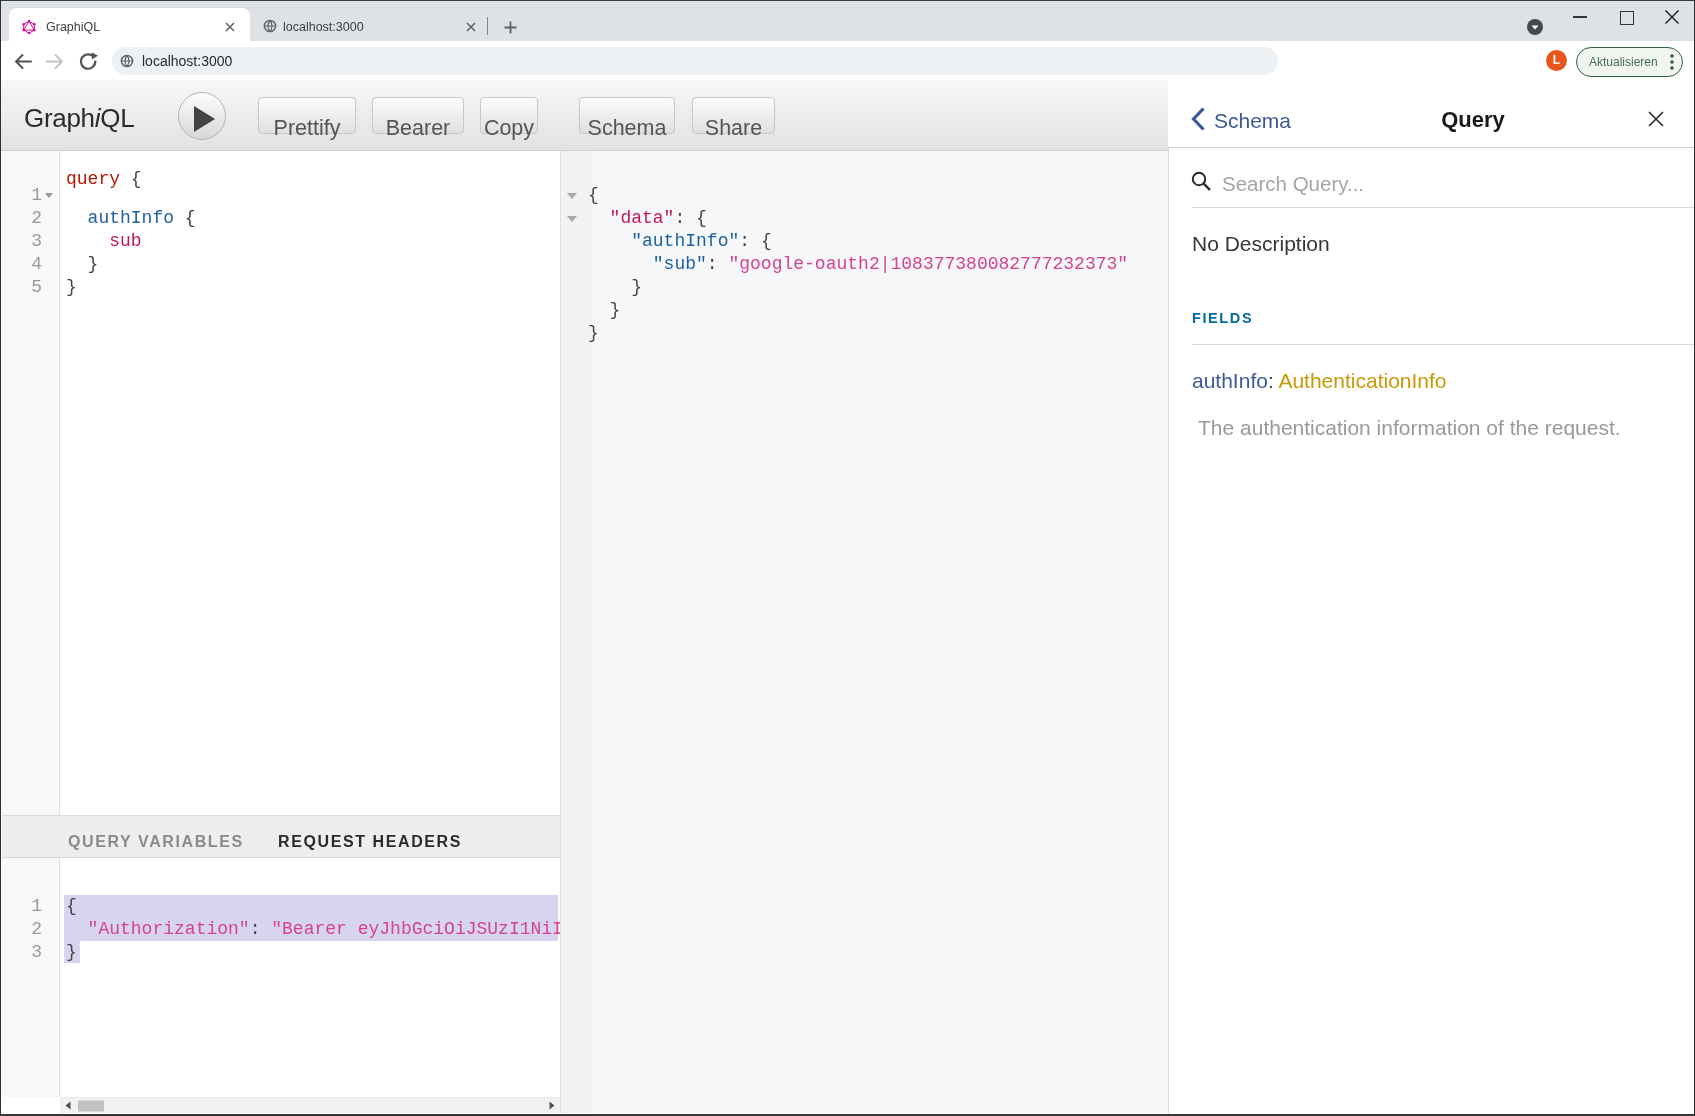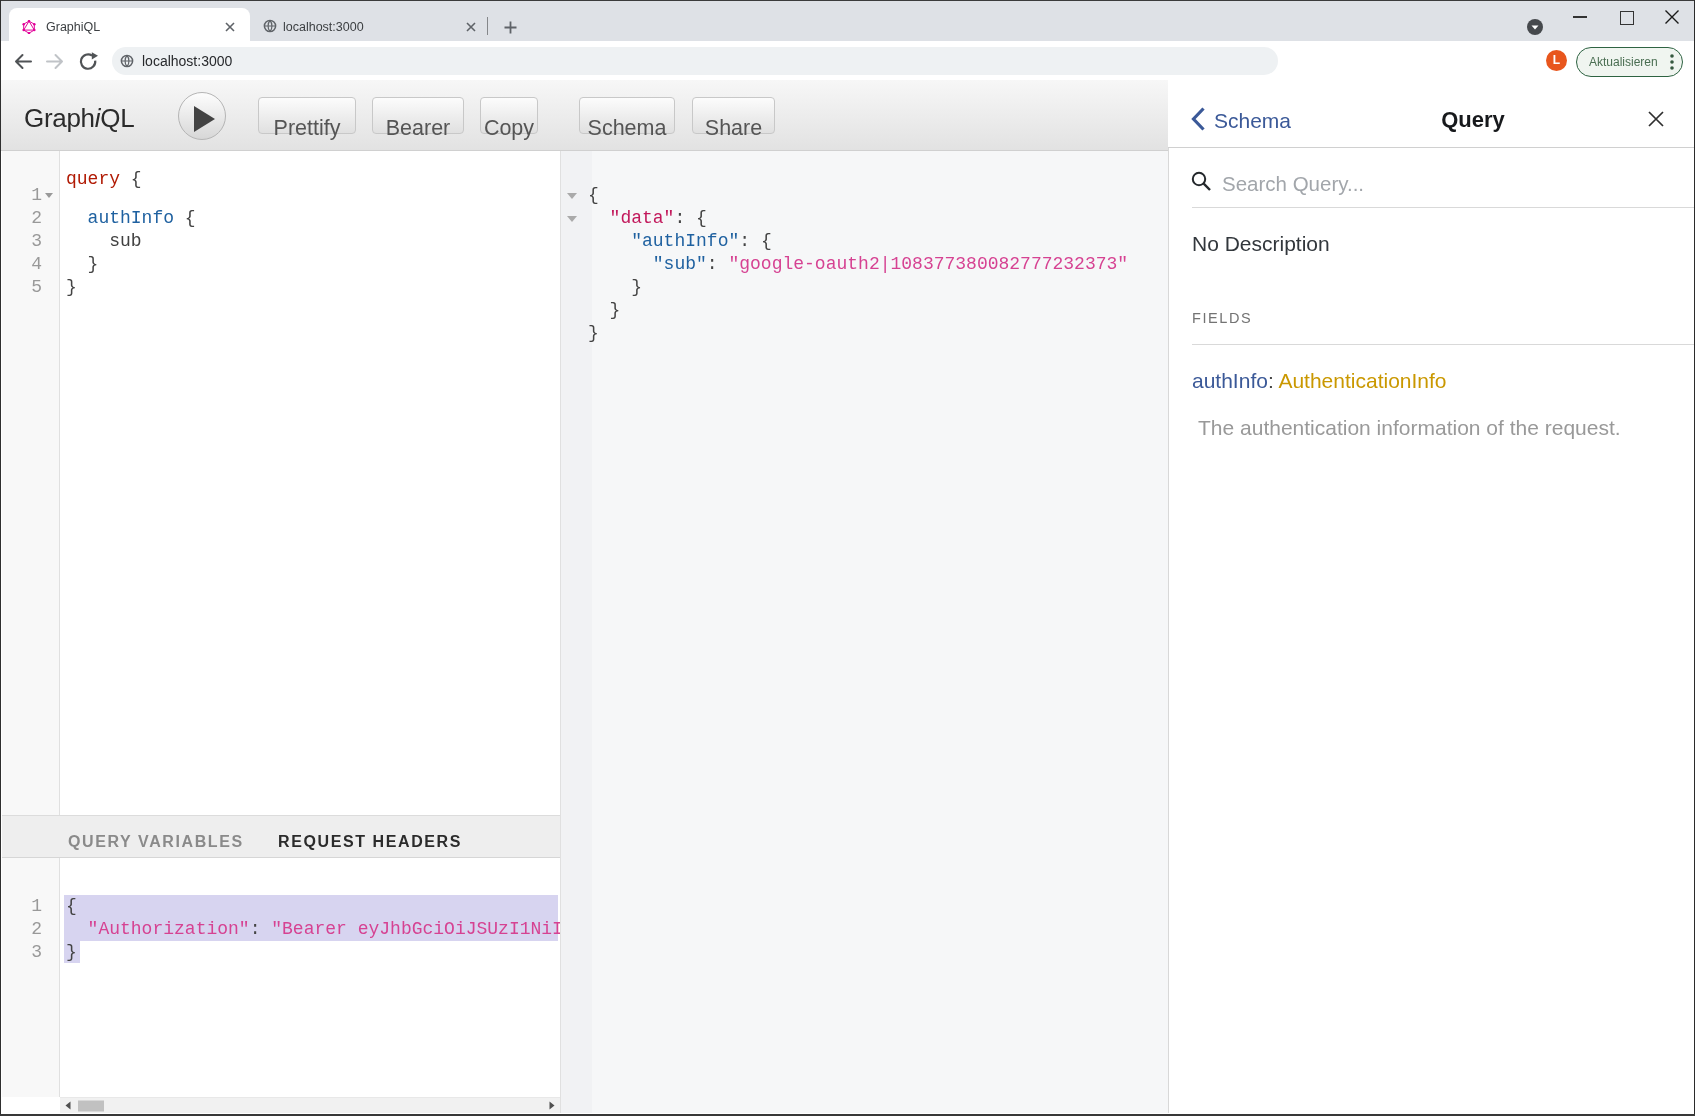--- a/index.html
+++ b/index.html
@@ -191,21 +191,21 @@
 
 <div class="abs mono gnum" style="left:2px;top:184px;">1</div>
 <div class="abs mono gnum" style="left:2px;top:207px;">2</div>
 <div class="abs mono gnum" style="left:2px;top:230px;">3</div>
 <div class="abs mono gnum" style="left:2px;top:253px;">4</div>
 <div class="abs mono gnum" style="left:2px;top:276px;">5</div>
 <div class="abs" style="left:45px;top:193px;width:0;height:0;border-left:4.5px solid transparent;border-right:4.5px solid transparent;border-top:5.5px solid #999;"></div>
 
 <div class="abs mono" style="left:66px;top:168px;"><span style="color:#b11a04">query</span> <span style="color:#444">{</span></div>
 <div class="abs mono" style="left:66px;top:207px;">  <span style="color:#1f61a0">authInfo</span> <span style="color:#444">{</span></div>
-<div class="abs mono" style="left:66px;top:230px;">    <span style="color:#404040">sub</span></div>
+<div class="abs mono" style="left:66px;top:230px;">    <span style="color:#be185d">sub</span></div>
 <div class="abs mono" style="left:66px;top:253px;">  <span style="color:#444">}</span></div>
 <div class="abs mono" style="left:66px;top:276px;"><span style="color:#444">}</span></div>
 
 <div class="abs" style="left:68px;top:831px;height:22px;line-height:22px;font-size:16px;font-weight:bold;letter-spacing:1.6px;color:#8a8a8a;">QUERY VARIABLES</div>
 <div class="abs" style="left:278px;top:831px;height:22px;line-height:22px;font-size:16px;font-weight:bold;letter-spacing:1.6px;color:#2b2b2b;">REQUEST HEADERS</div>
 
 <div class="abs selrect" style="left:64px;top:894.5px;width:494px;height:23px;"></div>
 <div class="abs selrect" style="left:64px;top:917.5px;width:494px;height:23px;"></div>
 <div class="abs selrect" style="left:64px;top:940.5px;width:16px;height:22px;"></div>
 <div class="abs mono gnum" style="left:2px;top:894.5px;">1</div>
@@ -240,21 +240,21 @@
       <path d="M1 1 L15 15 M15 1 L1 15" stroke="#2f2f2f" stroke-width="1.7"></path>
     </svg></div>
 <div class="abs" id="mag" style="left:1191px;top:171px;width:21px;height:21px;">
 <svg width="21" height="21">
       <circle cx="8" cy="8" r="6.2" fill="none" stroke="#24282c" stroke-width="2"></circle>
       <path d="M12.7 12.7 L19 19" stroke="#24282c" stroke-width="2.4"></path>
     </svg></div>
 <div class="abs" style="left:1222px;top:170px;height:27px;line-height:27px;font-size:20.5px;color:#a2a6ab;">Search Query...</div>
 <div class="abs docline" style="top:207px;"></div>
 <div class="abs" style="left:1192px;top:230px;height:27px;line-height:27px;font-size:21px;color:#32373c;">No Description</div>
-<div class="abs" style="left:1192px;top:309px;height:18px;line-height:18px;font-size:14.5px;font-weight:normal;letter-spacing:1.6px;color:#737373;">FIELDS</div>
+<div class="abs" style="left:1192px;top:309px;height:18px;line-height:18px;font-size:14.5px;font-weight:bold;letter-spacing:1.6px;color:#0369a1;">FIELDS</div>
 <div class="abs docline" style="top:344px;"></div>
 <div class="abs" style="left:1192px;top:367px;height:27px;line-height:27px;font-size:21px;"><span style="color:#3b5998">authInfo</span><span style="color:#444">: </span><span style="color:#ca9800">AuthenticationInfo</span></div>
 <div class="abs" style="left:1198px;top:414px;height:27px;line-height:27px;font-size:21px;color:#999;">The authentication information of the request.</div>
 
 <div id="frame-top" class="abs"></div>
 <div id="frame-left" class="abs"></div>
 <div id="frame-right" class="abs"></div>
 <div id="frame-bottom" class="abs"></div>
 
 </body></html>

